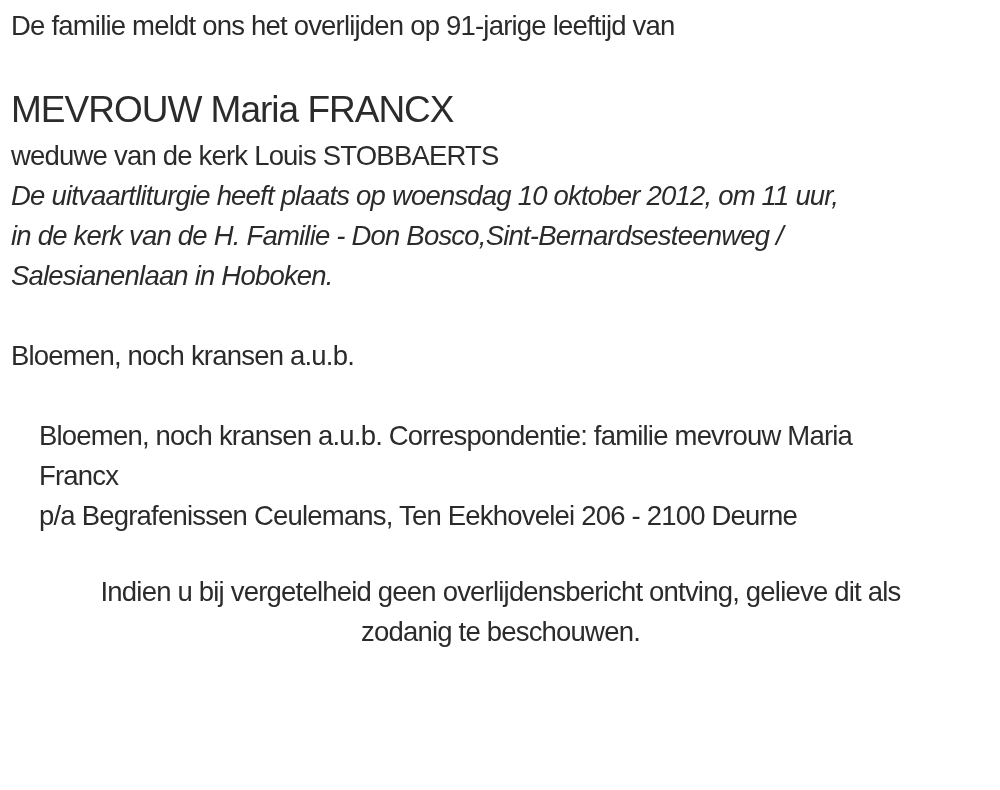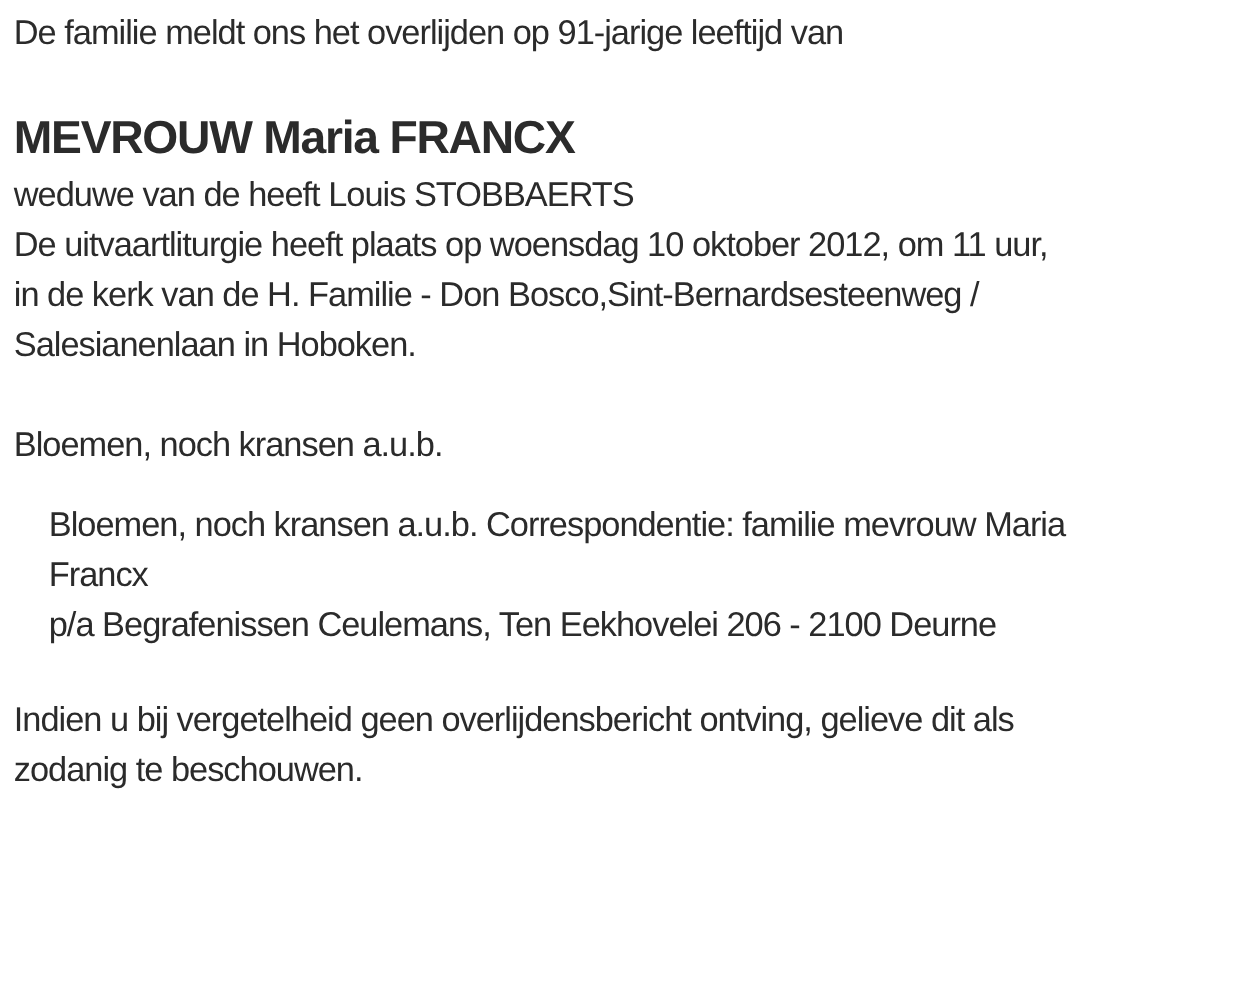--- a/index.html
+++ b/index.html
@@ -28,51 +28,53 @@
     line-height: 40px;
     letter-spacing: -0.8px;
     font-weight: 400;
   }
   .intro {
     margin-bottom: 38px;
   }
   .deceased-name {
     font-size: 37px;
     line-height: 52px;
-    font-weight: 700;
+    font-weight: 400;
     letter-spacing: -1px;
     white-space: pre-line;
     color: var(--text);
   }
   .service {
     margin-bottom: 40px;
+    font-style: italic;
   }
   .flowers {
-    margin-bottom: 24px;
+    margin-bottom: 40px;
   }
   .correspondence {
     margin-bottom: 36px;
     margin-left: 28px;
   }
   .disclaimer {
     margin-bottom: 44px;
+    text-align: center;
   }
   .footer-contact {
     color: var(--muted);
   }
 </style>
 </head>
 <body>
 
 <div class="page">
   <p class="line intro">De familie meldt ons het overlijden op 91-jarige leeftijd van</p>
 
   <h1 class="deceased-name">MEVROUW Maria FRANCX</h1>
 
-  <p class="line relation">weduwe van de heeft Louis STOBBAERTS</p>
+  <p class="line relation">weduwe van de kerk Louis STOBBAERTS</p>
 
   <p class="line service">De uitvaartliturgie heeft plaats op woensdag 10 oktober 2012, om 11 uur,
 in de kerk van de H. Familie - Don Bosco,Sint-Bernardsesteenweg /
 Salesianenlaan in Hoboken.</p>
 
   <p class="line flowers">Bloemen, noch kransen a.u.b.</p>
 
   <p class="line correspondence">Bloemen, noch kransen a.u.b. Correspondentie: familie mevrouw Maria
 Francx
 p/a Begrafenissen Ceulemans, Ten Eekhovelei 206 - 2100 Deurne</p>

